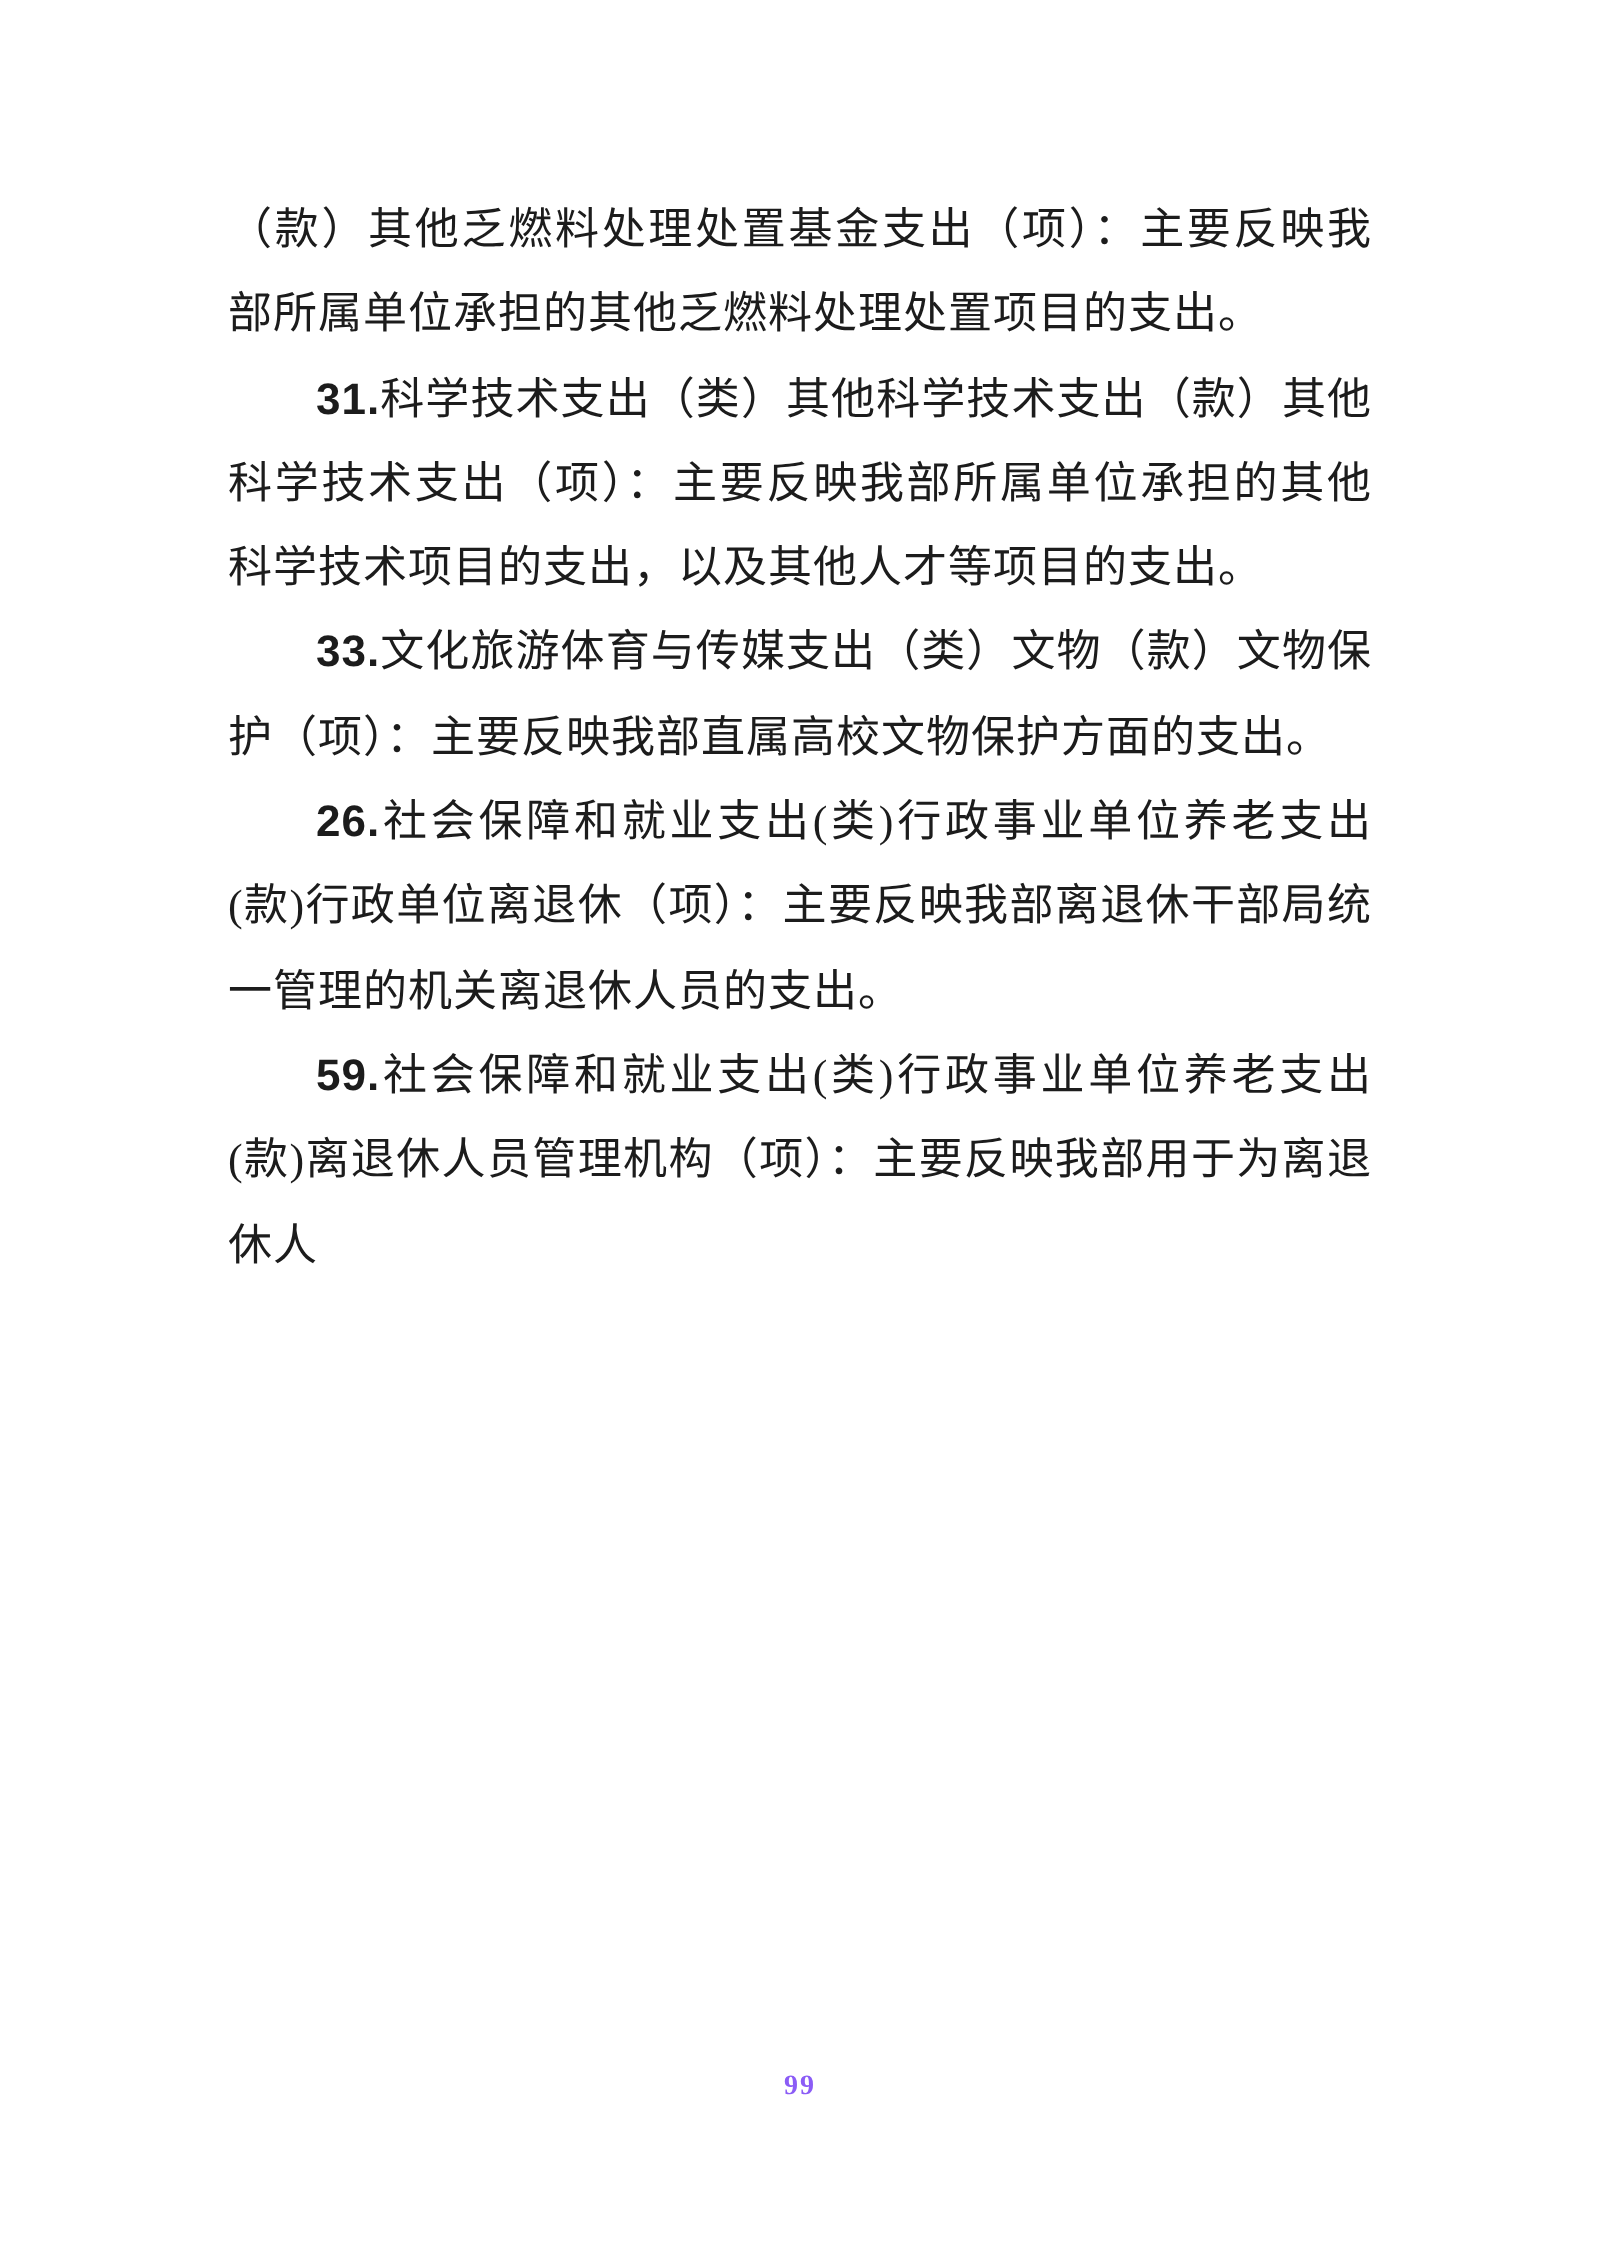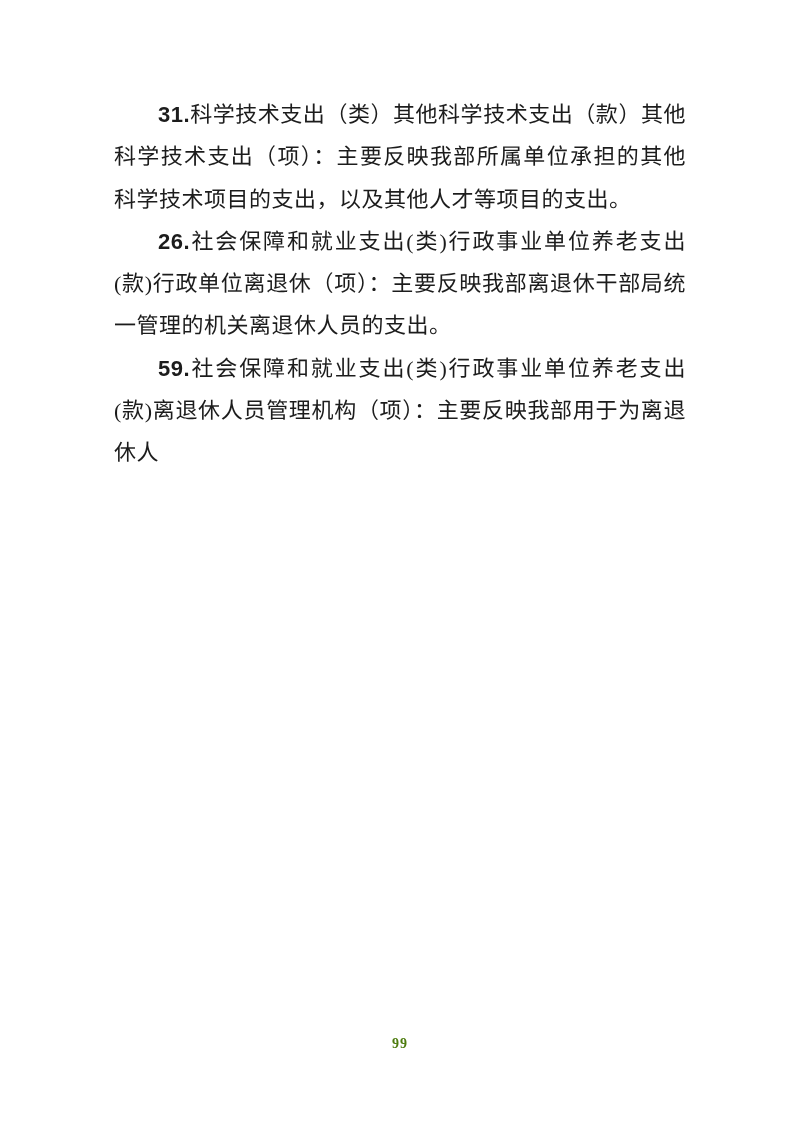--- a/index.html
+++ b/index.html
@@ -44,34 +44,36 @@
     position: absolute;
     top: 1034px;
     left: 0;
     width: 100%;
     text-align: center;
   }
   .page-number {
     font-size: 14px;
     font-weight: 600;
     letter-spacing: 1px;
-    color: #4d7c0f;
+    color: #8b5cf6;
     font-family: "Liberation Serif", "DejaVu Serif", serif;
   }
 </style>
 </head>
 <body>
 
 <div class="page">
   <div class="content">
 
+    <p class="para"><span class="num"></span><span>（款）其他乏燃料处理处置基金支出（项）：主要反映我部所属单位承担的其他乏燃料处理处置项目的支出。</span></p>
 
     <p class="para indent"><span class="num">31.</span><span>科学技术支出（类）其他科学技术支出（款）其他科学技术支出（项）：主要反映我部所属单位承担的其他科学技术项目的支出，以及其他人才等项目的支出。</span></p>
 
 
+    <p class="para indent"><span class="num">33.</span><span>文化旅游体育与传媒支出（类）文物（款）文物保护（项）：主要反映我部直属高校文物保护方面的支出。</span></p>
 
 
 
     <p class="para indent"><span class="num">26.</span><span>社会保障和就业支出(类)行政事业单位养老支出(款)行政单位离退休（项）：主要反映我部离退休干部局统一管理的机关离退休人员的支出。</span></p>
 
     <p class="para indent"><span class="num">59.</span><span>社会保障和就业支出(类)行政事业单位养老支出(款)离退休人员管理机构（项）：主要反映我部用于为离退休人</span></p>
 
   </div>
 
   <div class="footer">

